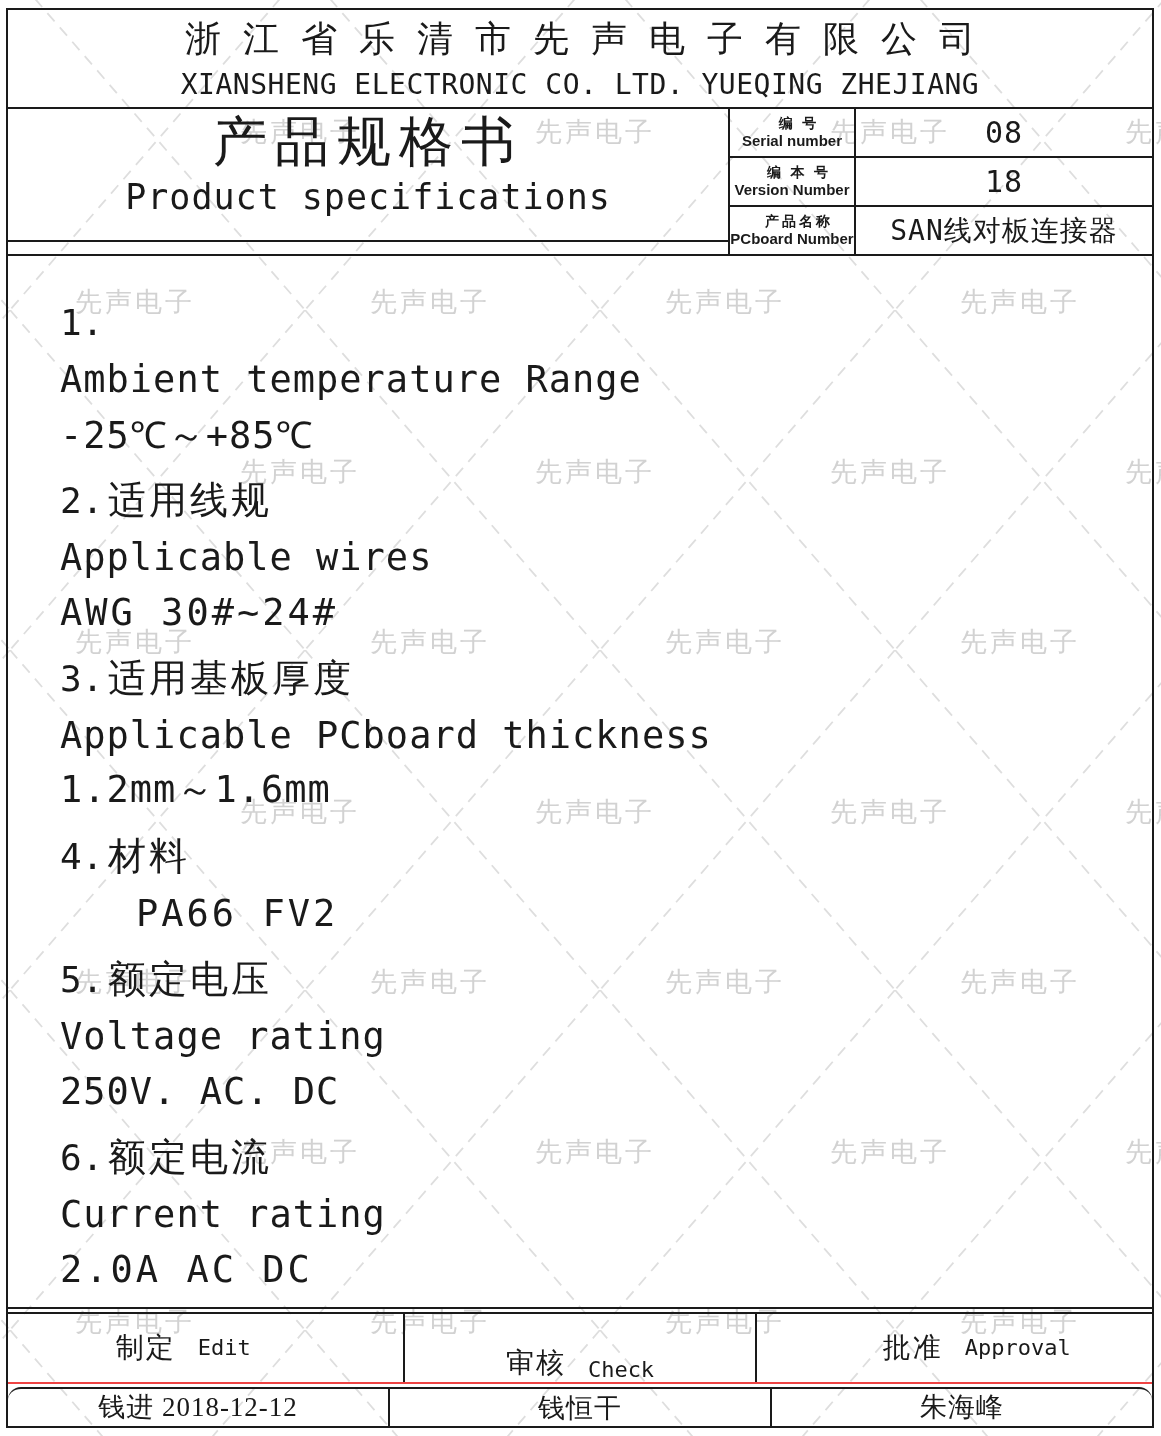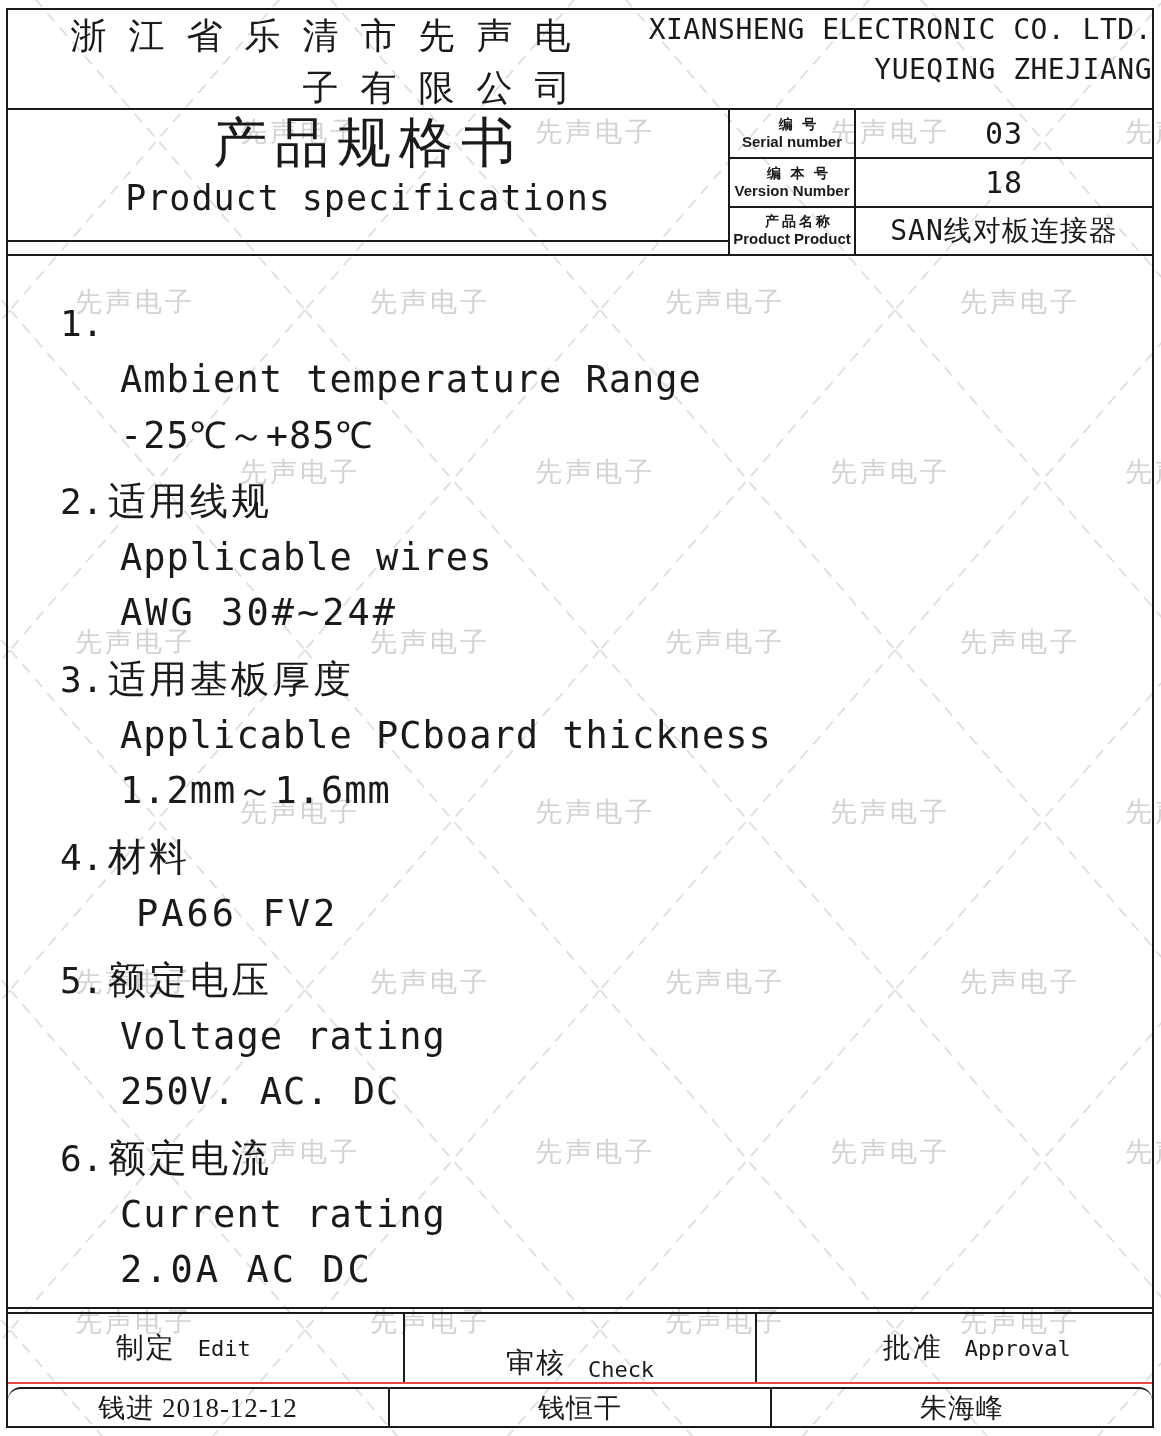--- a/index.html
+++ b/index.html
@@ -13,22 +13,22 @@
               font-family:"Liberation Serif","DejaVu Serif",serif; white-space:nowrap; }
 
   .frame { position:absolute; left:6px; top:8px; width:1148px; height:1420px;
            border:2.5px solid #1a1a1a; z-index:1; background:transparent;
            display:flex; flex-direction:column; }
 
   .plot { font-family:"DejaVu Sans Mono","Liberation Mono",monospace; }
   .cjk  { font-family:"Liberation Serif","DejaVu Serif",serif; }
 
   
-  .company { height:100px; border-bottom:2px solid #1a1a1a; text-align:right;
-             display:flex; flex-direction:row; justify-content:center; }
+  .company { height:100px; border-bottom:2px solid #1a1a1a; text-align:center;
+             display:flex; flex-direction:column; justify-content:center; }
   .company-cn { font-size:36px; letter-spacing:22px; text-indent:22px; line-height:52px; }
   .company-en { font-size:28px; letter-spacing:0.5px; line-height:40px; }
 
   
   .title-row { height:148px; border-bottom:2px solid #1a1a1a; display:flex; }
   .title-left { flex:1; position:relative; text-align:center; }
   .title-left::after { content:""; position:absolute; left:0; right:0; bottom:12px;
                        border-bottom:2px solid #1a1a1a; }
   .title-cn { font-size:54px; letter-spacing:8px; line-height:66px; }
   .title-en { font-size:35px; letter-spacing:1px; line-height:44px; }
@@ -44,21 +44,21 @@
   .info-value { flex:1; display:flex; align-items:center; justify-content:center;
                 font-size:30px; letter-spacing:1px;
                 font-family:"DejaVu Sans Mono","Liberation Serif",monospace; white-space:nowrap; }
 
   
   .main { flex:1; border-bottom:2px solid #1a1a1a; padding:38px 30px 0 52px; }
   .section { margin-bottom:10px; }
   .sec-title { display:flex; align-items:center; height:58px; }
   .sec-num { width:48px; font-size:36px; }
   .sec-cn  { font-size:38px; letter-spacing:3px; }
-  .sec-line { height:55px; display:flex; align-items:center; margin-left:60px;
+  .sec-line { height:55px; display:flex; align-items:center; 
               font-size:37px; letter-spacing:1px; white-space:nowrap; }
   .sec-line.extra-indent { margin-left:76px; }
 
   
   .footer { height:118px; display:flex; flex-direction:column; }
   .f-gap { height:3px; }
   .f-row { display:flex; }
   .f-row1 { height:72px; border-top:2px solid #1a1a1a; border-bottom:2px solid #ef4444;gap:44px; }
   .f-row2 { flex:1; border-top:2px solid #1a1a1a;border-radius:13px; }
   .f-cell { flex:1; display:flex; align-items:center; justify-content:center; gap:22px; }
@@ -127,33 +127,33 @@
       <div class="title-cn cjk">产品规格书</div>
       <div class="title-en plot">Product specifications</div>
     </div>
 
     <div class="info-table">
       <div class="info-row">
         <div class="info-label">
           <span class="info-label-cn cjk">编 号</span>
           <span class="info-label-en">Serial number</span>
         </div>
-        <div class="info-value">03</div>
+        <div class="info-value">08</div>
       </div>
       <div class="info-row">
         <div class="info-label">
           <span class="info-label-cn cjk">编 本 号</span>
           <span class="info-label-en">Version Number</span>
         </div>
         <div class="info-value">18</div>
       </div>
       <div class="info-row">
         <div class="info-label">
           <span class="info-label-cn cjk">产品名称</span>
-          <span class="info-label-en">Product Product</span>
+          <span class="info-label-en">PCboard Number</span>
         </div>
         <div class="info-value" style="font-size:28px">SAN线对板连接器</div>
       </div>
     </div>
   </div>
 
   <div class="main">
 
     <div class="section">
       <div class="sec-title">

